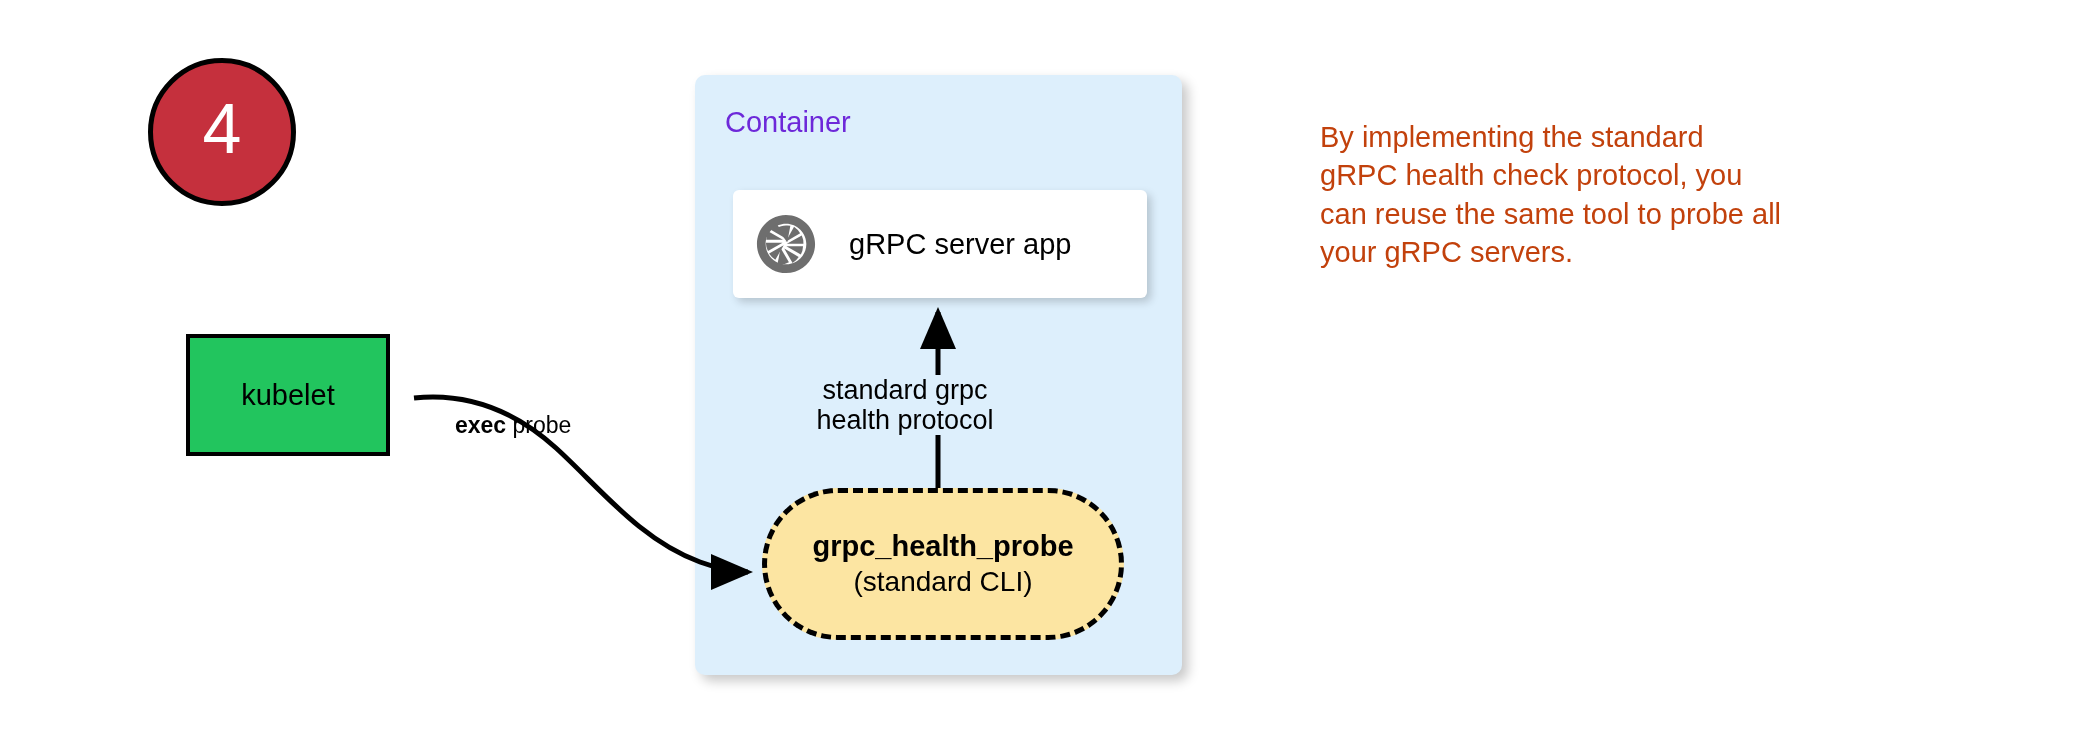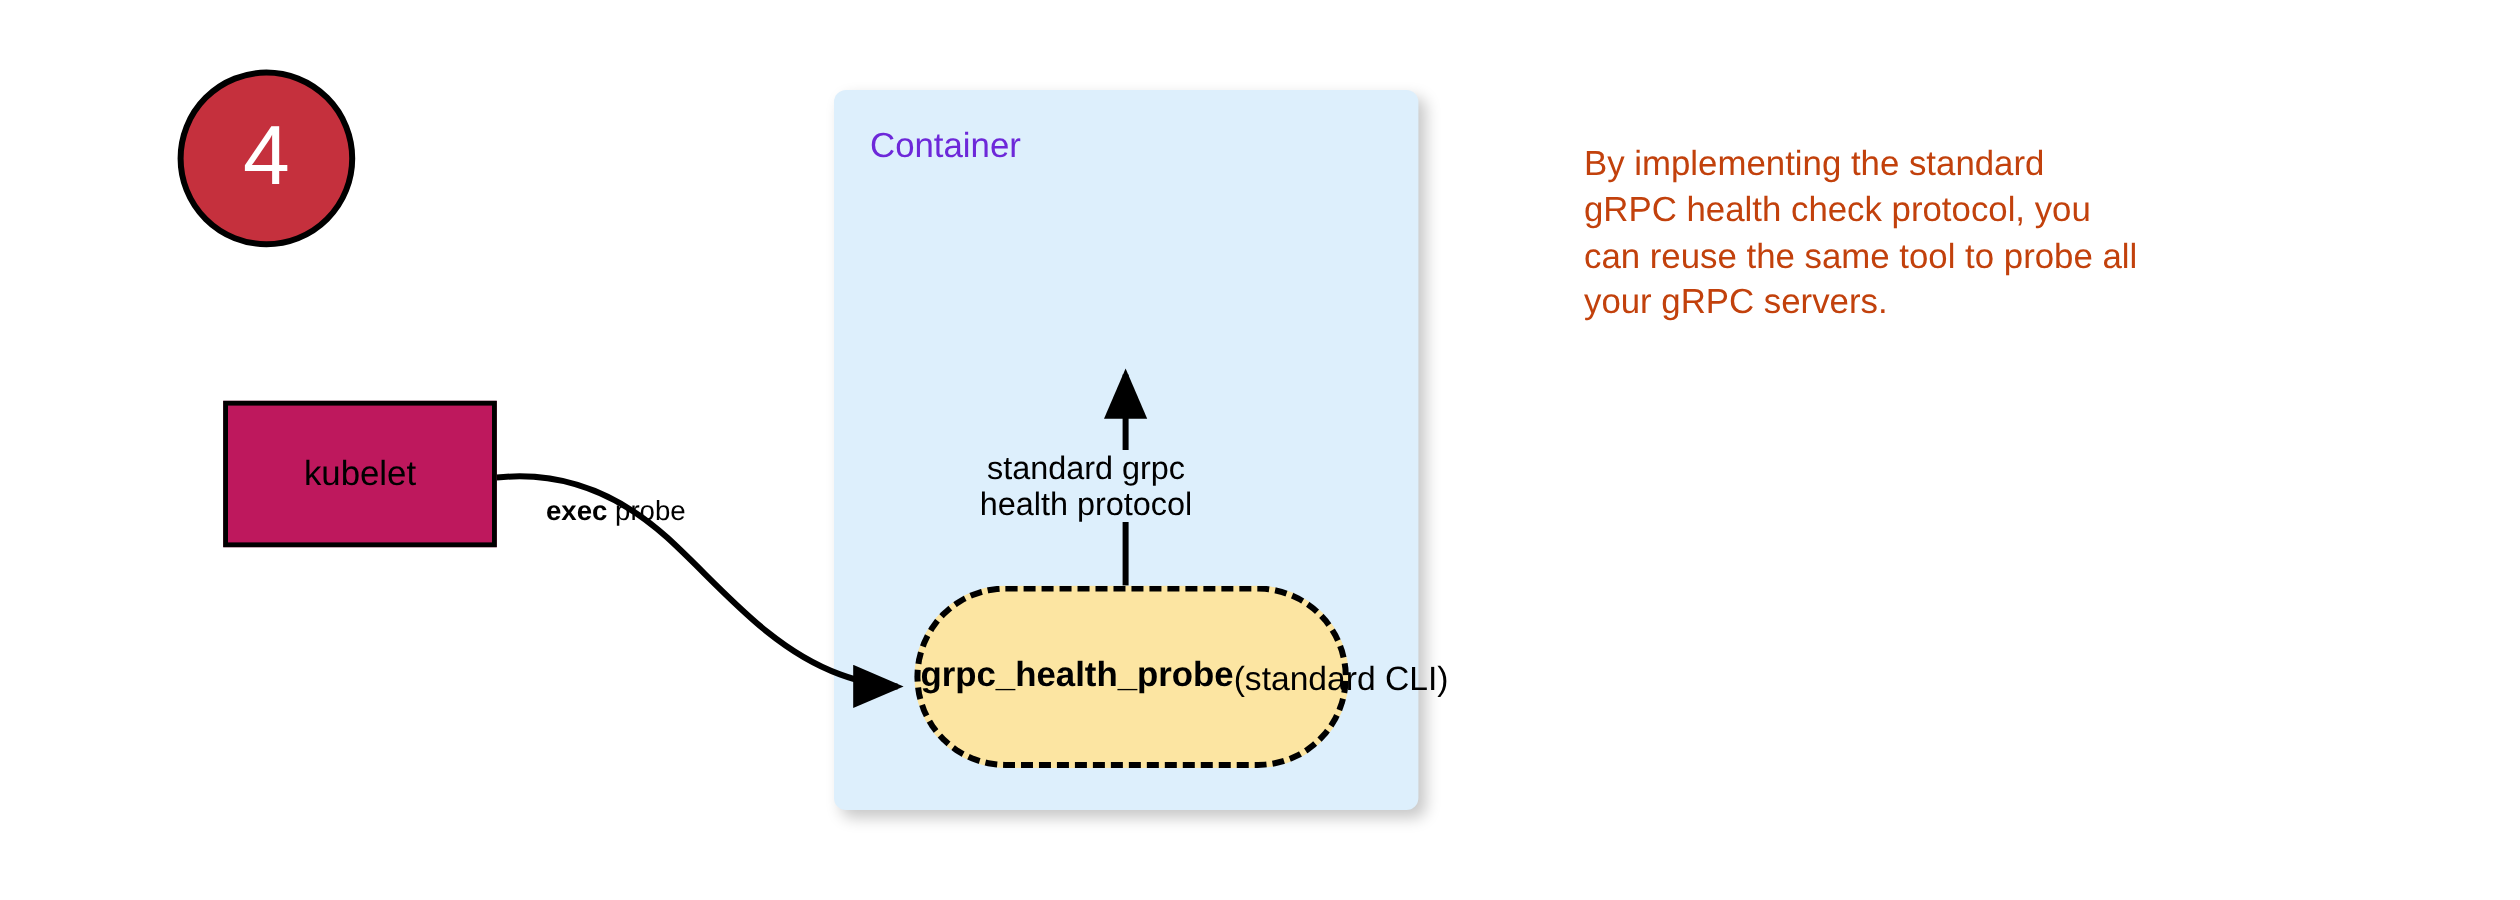--- a/index.html
+++ b/index.html
@@ -95,23 +95,23 @@
     line-height: 1;
     margin-left: 32px;
     white-space: nowrap;
   }
 
   
   .kubelet-box {
     position: absolute;
     left: 186px;
     top: 334px;
-    width: 228px;
+    width: 204px;
     height: 122px;
-    background: #be185d;
+    background: #22c55e;
     border: 4px solid #000000;
     box-sizing: border-box;
     display: flex;
     align-items: center;
     justify-content: center;
   }
   .kubelet-label {
     font-size: 29px;
     line-height: 1;
     white-space: nowrap;
@@ -146,22 +146,23 @@
     position: absolute;
     left: 762px;
     top: 488px;
     width: 362px;
     height: 152px;
     background: #fce5a2;
     border: 5px dashed #000000;
     border-radius: 76px;
     box-sizing: border-box;
     display: flex;
-    flex-direction: row;
-    align-items: center;
+    flex-direction: column;
+    align-items: center;
+    justify-content: center;
   }
   .probe-title {
     font-size: 29px;
     font-weight: 700;
     line-height: 1.08;
     white-space: nowrap;
   }
   .probe-sub {
     font-size: 28px;
     font-weight: 400;
@@ -209,20 +210,36 @@
       <marker id="arrowhead" markerWidth="9" markerHeight="9" refX="7.4" refY="3.6" orient="auto" markerUnits="strokeWidth">
         <path d="M0,0 L8.4,3.6 L0,7.2 z" fill="#000000"></path>
       </marker>
     </defs>
 
     <path d="M414,398 C470,392 516,412 556,448 C600,488 640,540 700,562 C722,570 738,572 748,572" fill="none" stroke="#000000" stroke-width="5" marker-end="url(#arrowhead)"></path>
 
     <path d="M938,488 L938,312" fill="none" stroke="#000000" stroke-width="5" marker-end="url(#arrowhead)"></path>
   </svg>
 
+  <div class="app-card">
+    <svg class="app-icon" viewBox="0 0 64 64" xmlns="http://www.w3.org/2000/svg">
+      <path fill="#6e6e6e" d="M32 2C15.43 2 2 15.43 2 32s13.43 30 30 30 30-13.43 30-30S48.57 2 32 2zm0 9c11.6 0 21 9.4 21 21s-9.4 21-21 21-21-9.4-21-21 9.4-21 21-21z"></path>
+      <path fill="#6e6e6e" d="M32 13c-3.5 0-6.77.93-9.6 2.55L33.3 30.2l3.2-17.0A19 19 0 0 0 32 13z"></path>
+      <path fill="#6e6e6e" d="M40.3 14.2L31.7 29.6l14.9-8.6a19.1 19.1 0 0 0-6.3-6.8z"></path>
+      <path fill="#6e6e6e" d="M48.3 23.1L32.9 31.7l17.1.1a19 19 0 0 0-1.7-8.7z"></path>
+      <path fill="#6e6e6e" d="M49.6 34.3l-17.2-.1 14.9 8.6a19 19 0 0 0 2.3-8.5z"></path>
+      <path fill="#6e6e6e" d="M45.1 45.3l-14.9-8.6 8.6 14.8a19.1 19.1 0 0 0 6.3-6.2z"></path>
+      <path fill="#6e6e6e" d="M35.0 50.9l-8.6-14.9-3.2 17.0a19 19 0 0 0 11.8-2.1z"></path>
+      <path fill="#6e6e6e" d="M21.0 48.3l8.6-15.0-15.0 8.6a19.1 19.1 0 0 0 6.4 6.4z"></path>
+      <path fill="#6e6e6e" d="M13.4 39.3l15.0-8.6-17.1-.1a19 19 0 0 0 2.1 8.7z"></path>
+      <path fill="#6e6e6e" d="M11.6 27.6l17.2.1-14.9-8.6a19 19 0 0 0-2.3 8.5z"></path>
+      <path fill="#6e6e6e" d="M16.3 17.4l14.7 8.5-8.4-14.7a19.1 19.1 0 0 0-6.3 6.2z"></path>
+    </svg>
+    <span class="app-label">gRPC server app</span>
+  </div>
 
   <div class="kubelet-box">
     <span class="kubelet-label">kubelet</span>
   </div>
 
   <div class="exec-label"><b>exec</b><span> probe</span></div>
 
   <div class="protocol-label"><span>standard grpc
 health protocol</span></div>
 

